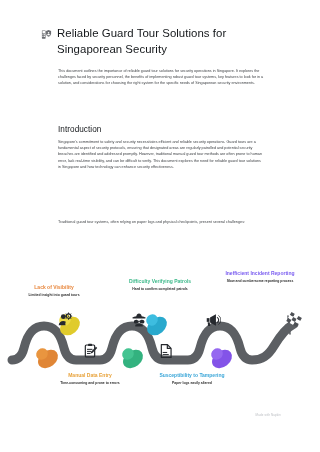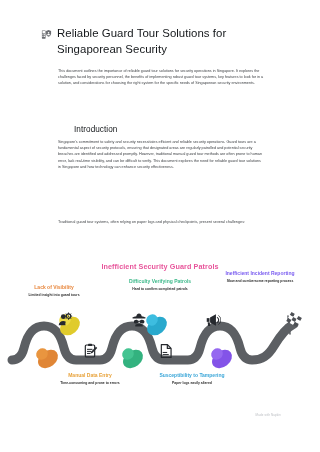--- a/index.html
+++ b/index.html
@@ -58,21 +58,21 @@
     top: 64px;
     width: 206px;
     font-size: 3.75px;
     line-height: 6.3px;
     color: #3c3f43;
     text-align: left;
   }
 
   .section-h {
     position: absolute;
-    left: 74px;
+    left: 58px;
     font-size: 8.2px;
     line-height: 11px;
     font-weight: 400;
     color: #14171a;
     letter-spacing: 0.05px;
   }
   .section-h.intro { top: 117px; }
   .section-h.challenges { top: 198px; }
 
   .body-p {
@@ -198,21 +198,20 @@
 
   <p class="lead">This document outlines the importance of reliable guard tour solutions for security operations in Singapore. It explores the challenges faced by security personnel, the benefits of implementing robust guard tour systems, key features to look for in a solution, and considerations for choosing the right system for the specific needs of Singaporean security environments.</p>
 
   <h2 class="section-h intro">Introduction</h2>
   <p class="body-p intro-body">Singapore's commitment to safety and security necessitates efficient and reliable security operations. Guard tours are a fundamental aspect of security protocols, ensuring that designated areas are regularly patrolled and potential security breaches are identified and addressed promptly. However, traditional manual guard tour methods are often prone to human error, lack real-time visibility, and can be difficult to verify. This document explores the need for reliable guard tour solutions in Singapore and how technology can enhance security effectiveness.</p>
 
   <p class="body-p challenges-body">Traditional guard tour systems, often relying on paper logs and physical checkpoints, present several challenges:</p>
 
   <div class="info">
 
-    <div class="info-title">Inefficient Security Guard Patrols</div>
 
     <div class="label l-visibility">
       <span class="lb-title">Lack of Visibility</span>
       <span class="lb-sub">Limited insight into guard tours</span>
     </div>
 
     <div class="label l-verifying">
       <span class="lb-title">Difficulty Verifying Patrols</span>
       <span class="lb-sub">Hard to confirm completed patrols</span>
     </div>

